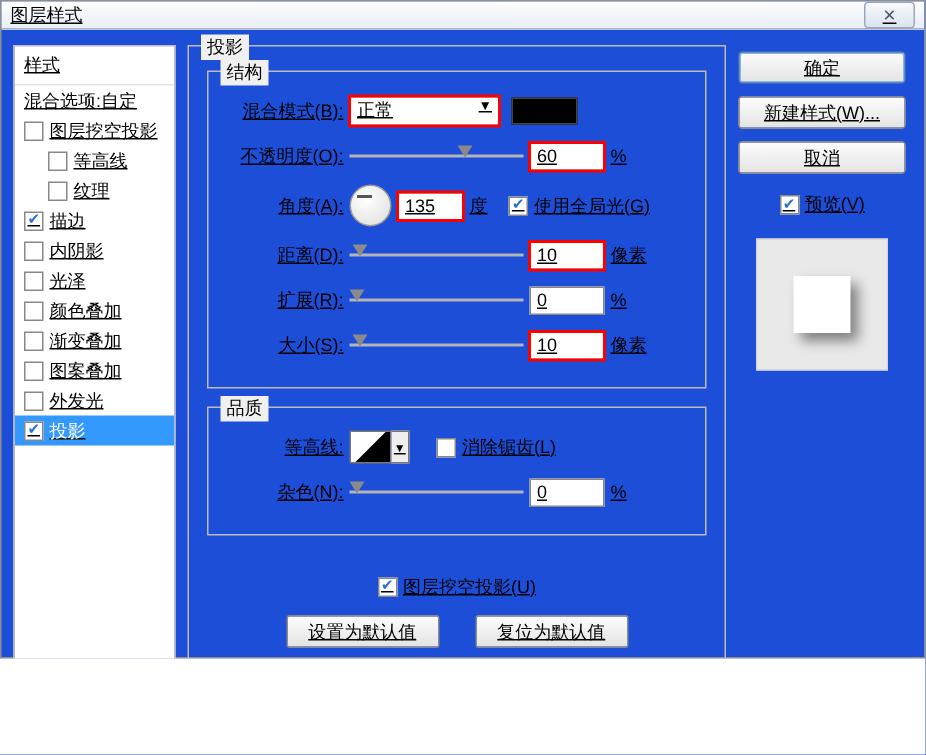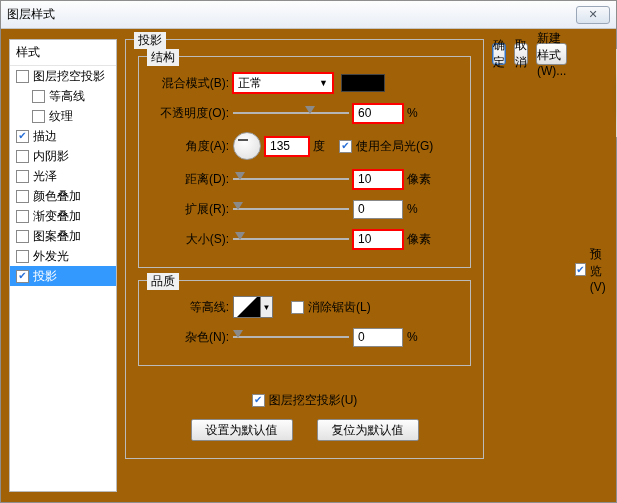--- a/index.html
+++ b/index.html
@@ -1,67 +1,70 @@
 <!DOCTYPE html>
 <html><head>
 <meta charset="utf-8">
 <style>
 * { box-sizing: border-box; margin: 0; padding: 0; font-family: "Microsoft YaHei", Tahoma, sans-serif; font-size: 12px; }
 body { background: #fff; }
-.window { width: 617px; height: 503px; border: 1px solid #8e8e8e; background: #a16207; display: flex; flex-direction: column; }
+.window { width: 617px; height: 439px; border: 1px solid #8e8e8e; background: #1d4ed8; display: flex; flex-direction: column; text-decoration: underline; }
 .titlebar { height: 28px; background: linear-gradient(#fdfdfd,#e8eef7); border-bottom: 1px solid #c5c5c5; display: flex; align-items: center; padding: 0 6px; }
 .titlebar .title { flex: 1; }
 .titlebar .close { width: 34px; height: 18px; border: 1px solid #9aa7b8; border-radius: 3px; background: linear-gradient(#f7f9fc,#dbe4ef); display: flex; align-items: center; justify-content: center; color: #505a66; font-family: Arial; font-size: 11px; }
 .body { flex: 1; display: flex; padding: 10px 12px 10px 8px; gap: 8px; }
 .left { width: 108px; border: 1px solid #bbb; background: #fff; padding: 0; }
 .left .hdr { padding: 4px 6px; border-bottom: 1px solid #e5e5e5; }
 .left .item { display: flex; align-items: center; height: 20px; padding: 0 6px; gap: 4px; }
 .left .item.indent { padding-left: 22px; }
 .left .item.sel { background: #3399ff; color: #fff; }
 .cb { width: 13px; height: 13px; border: 1px solid #888; background: #fff; display: inline-flex; align-items: center; justify-content: center; font-size: 10px; color: #2a6fd6; line-height: 1; }
 .cb.on::after { content: "✔"; }
 .mid { flex: 1; position: relative; }
 .fs { border: 1px solid #bbb; margin: 0; padding: 10px 12px 12px; position: relative; }
 .fs > .lg { position: absolute; top: -8px; left: 8px; background: #f0f0f0; padding: 0 4px; }
 .fs-inner { border: 1px solid #bbb; padding: 10px 12px 12px; position: relative; margin-top: 6px; }
 .fs-inner > .lg { position: absolute; top: -8px; left: 8px; background: #f0f0f0; padding: 0 4px; }
 .row { display: flex; align-items: center; height: 28px; gap: 4px; margin: 2px 0; }
 .lbl { width: 78px; text-align: right; }
-.combo { width: 100px; height: 20px; border: 1px solid #888; background: #fff; display: flex; align-items: center; padding: 0 4px; }
+.combo { width: 100px; height: 20px; border: 1px solid #888; background: #fff; display: flex; padding: 0 4px; }
 .combo .arw { margin-left: auto; font-size: 9px; }
 .swatch { width: 44px; height: 18px; background: #000; border: 1px solid #444; margin-left: 4px; }
 .redbox { outline: 2px solid #ff0000; outline-offset: -1px; }
 .slider { position: relative; width: 116px; height: 16px; }
 .slider .track { position: absolute; left: 0; right: 0; top: 7px; height: 2px; background: #b5b5b5; }
 .slider .thumb { position: absolute; top: 1px; width: 0; height: 0; border-left: 5px solid transparent; border-right: 5px solid transparent; border-top: 8px solid #8a8a8a; }
 .numbox { width: 50px; height: 19px; border: 1px solid #888; background: #fff; padding: 0 4px; display: flex; align-items: center; }
 .dial { width: 28px; height: 28px; border: 1px solid #999; border-radius: 50%; background: radial-gradient(circle at 40% 35%, #fff, #dcdcdc); position: relative; }
 .dial .nd { position: absolute; width: 10px; height: 1.5px; background: #555; left: 4px; top: 6px; transform-origin: right center; transform: rotate(0deg); }
 .grad { width: 28px; height: 22px; border: 1px solid #777; background: linear-gradient(135deg,#fff 0%,#fff 49%,#000 51%,#000 100%); }
 .grad-arw { width: 12px; height: 22px; border: 1px solid #777; border-left: none; background: #eee; display: flex; align-items: center; justify-content: center; font-size: 8px; }
 .btn2 { height: 22px; padding: 0 14px; border: 1px solid #8a8a8a; background: linear-gradient(#fdfdfd,#e3e3e3); border-radius: 2px; display: inline-flex; align-items: center; justify-content: center; min-width: 100px; }
-.right { width: 112px; display: flex; flex-direction: row; gap: 8px; align-items: stretch; padding-top: 4px; }
+.right { width: 112px; display: flex; flex-direction: column; gap: 8px; align-items: stretch; padding-top: 4px; }
 .rbtn { height: 22px; border: 1px solid #8a8a8a; background: linear-gradient(#fdfdfd,#e3e3e3); border-radius: 3px; display: flex; align-items: center; justify-content: center; }
 .rbtn.def { border: 1px solid #3b6fb5; box-shadow: 0 0 0 1px #8bb4e8 inset; }
 .prevlbl { display: flex; align-items: center; justify-content: center; gap: 4px; margin-top: 4px; }
 .prevbox { width: 88px; height: 88px; margin: 6px auto 0; background: #e9e9e9; border: 1px solid #d8d8d8; display: flex; align-items: center; justify-content: center; }
 .prevsq { width: 38px; height: 38px; background: #fff; box-shadow: 5px 5px 8px rgba(0,0,0,.45); }
 </style>
 </head>
 <body>
 
 <div class="window">
   <div class="titlebar">
     <span class="title">图层样式</span>
     <div class="close">✕</div>
   </div>
   <div class="body">
 
     <div class="left">
       <div class="hdr">样式</div>
+      <div class="item">
+          <span>混合选项:自定</span>
+        </div>
       <div id="style-items">
           <div class="item">
             <span class="cb"></span>
             <span>图层挖空投影</span>
           </div>
           <div class="item indent">
             <span class="cb"></span>
             <span>等高线</span>
           </div>
           <div class="item indent">
@@ -220,24 +223,24 @@
             </div>
         </div>
       </div>
     </div>
 
     <div class="right">
       <div class="rbtn def">
           <span>确定</span>
         </div>
       <div class="rbtn">
+          <span>新建样式(W)...</span>
+        </div>
+      <div class="rbtn">
           <span>取消</span>
-        </div>
-      <div class="rbtn">
-          <span>新建样式(W)...</span>
         </div>
       <div class="prevlbl">
         <span class="cb on"></span>
         <span>预览(V)</span>
       </div>
       <div class="prevbox">
         <div class="prevsq"></div>
       </div>
     </div>
 

